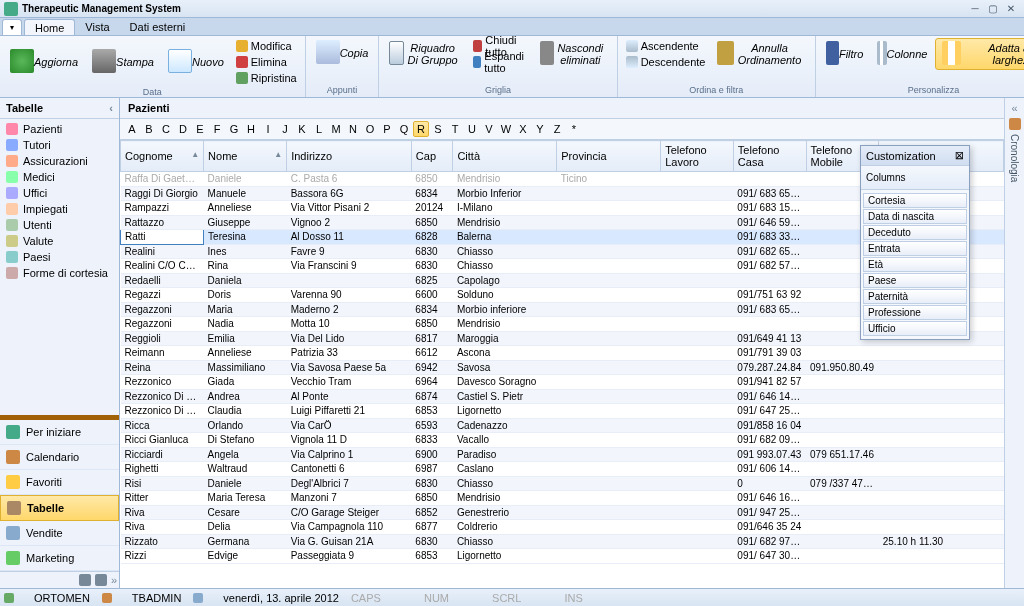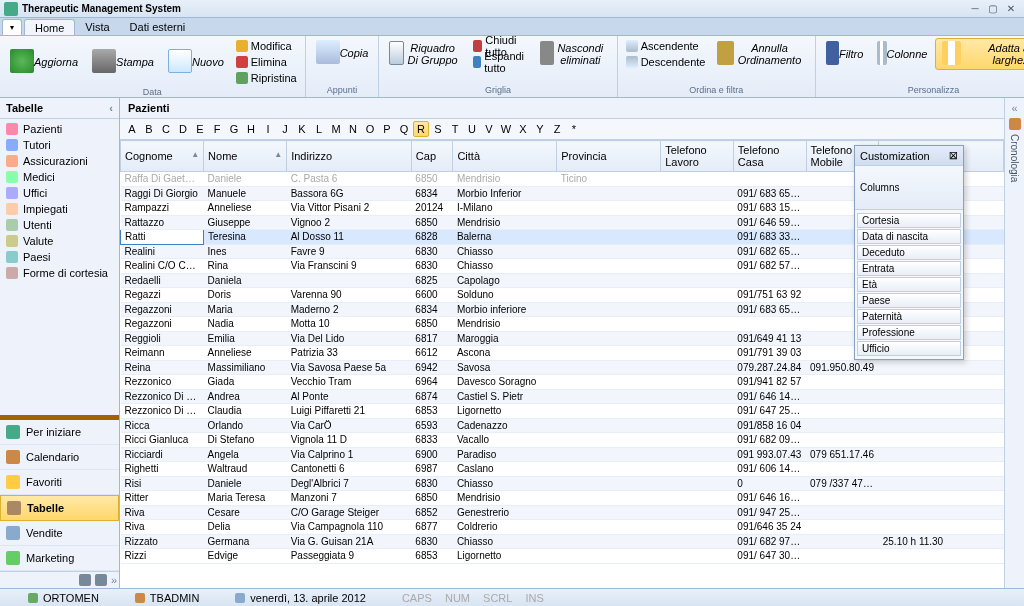--- a/index.html
+++ b/index.html
@@ -63,25 +63,25 @@
 .grid th{background:linear-gradient(#f4f8fd,#e4ecf8);border:1px solid #c0d0e4;padding:3px 4px;text-align:left;font-weight:normal;position:sticky;top:0;height:24px;}
 .grid th .sort{float:right;color:#789;font-size:8px;}
 .grid td{border-bottom:1px solid #e8eef8;padding:1px 4px;height:11.5px;white-space:nowrap;overflow:hidden;text-overflow:ellipsis;font-size:10px;line-height:11.5px;}
 .grid tr:nth-child(even) td{background:#f2f6fc;}
 .grid tr.dimmed td{color:#aaa;}
 .grid tr.selected td{background:#d8e8ff;}
 .grid tr.selected td.focused{border:1px solid #4080c0;background:#fff;}
 .right-strip{width:20px;background:#eef3fb;border-left:1px solid #c0d0e4;display:flex;flex-direction:column;align-items:center;padding-top:4px;gap:4px;}
 .right-strip .vtext{writing-mode:vertical-rl;font-size:10px;color:#456;}
 .status-bar{height:18px;background:linear-gradient(#e8f0fa,#d8e4f2);display:flex;align-items:center;padding:0 4px;gap:12px;font-size:10px;border-top:1px solid #a0b8d8;}
-.status-item{display:flex;align-items:center;gap:5px;margin-left:24px;}
+.status-item{display:flex;align-items:center;gap:20px;}
 .status-item .ic{width:10px;height:10px;}
-.customization{position:absolute;right:60px;top:145px;width:110px;background:#f4f8fd;border:1px solid #8aa0c0;box-shadow:2px 2px 6px rgba(0,0,0,0.2);z-index:100;}
+.customization{position:absolute;right:54px;top:145px;width:110px;background:#f4f8fd;border:1px solid #8aa0c0;box-shadow:2px 2px 6px rgba(0,0,0,0.2);z-index:100;}
 .customization-header{background:linear-gradient(#e4ecf8,#d0ddf0);padding:3px 5px;display:flex;justify-content:space-between;align-items:center;border-bottom:1px solid #c0d0e4;font-size:10px;}
-.customization-tab{background:linear-gradient(#f4f8fd,#e4ecf8);padding:16px 5px;border-bottom:1px solid #c0d0e4;font-size:10px;}
+.customization-tab{background:linear-gradient(#f4f8fd,#e4ecf8);padding:6px 5px;border-bottom:1px solid #c0d0e4;font-size:10px;}
 .customization-list{padding:2px;}
 .customization-item{background:linear-gradient(#fff,#e8eef8);border:1px solid #c0d0e4;padding:1px 4px;margin:1px 0;font-size:10px;cursor:move;}
 </style>
 </head>
 <body>
 
 <div class="title-bar">
   <span class="icon"></span>
   <span class="title">Therapeutic Management System</span>
   <span class="spacer"></span>

